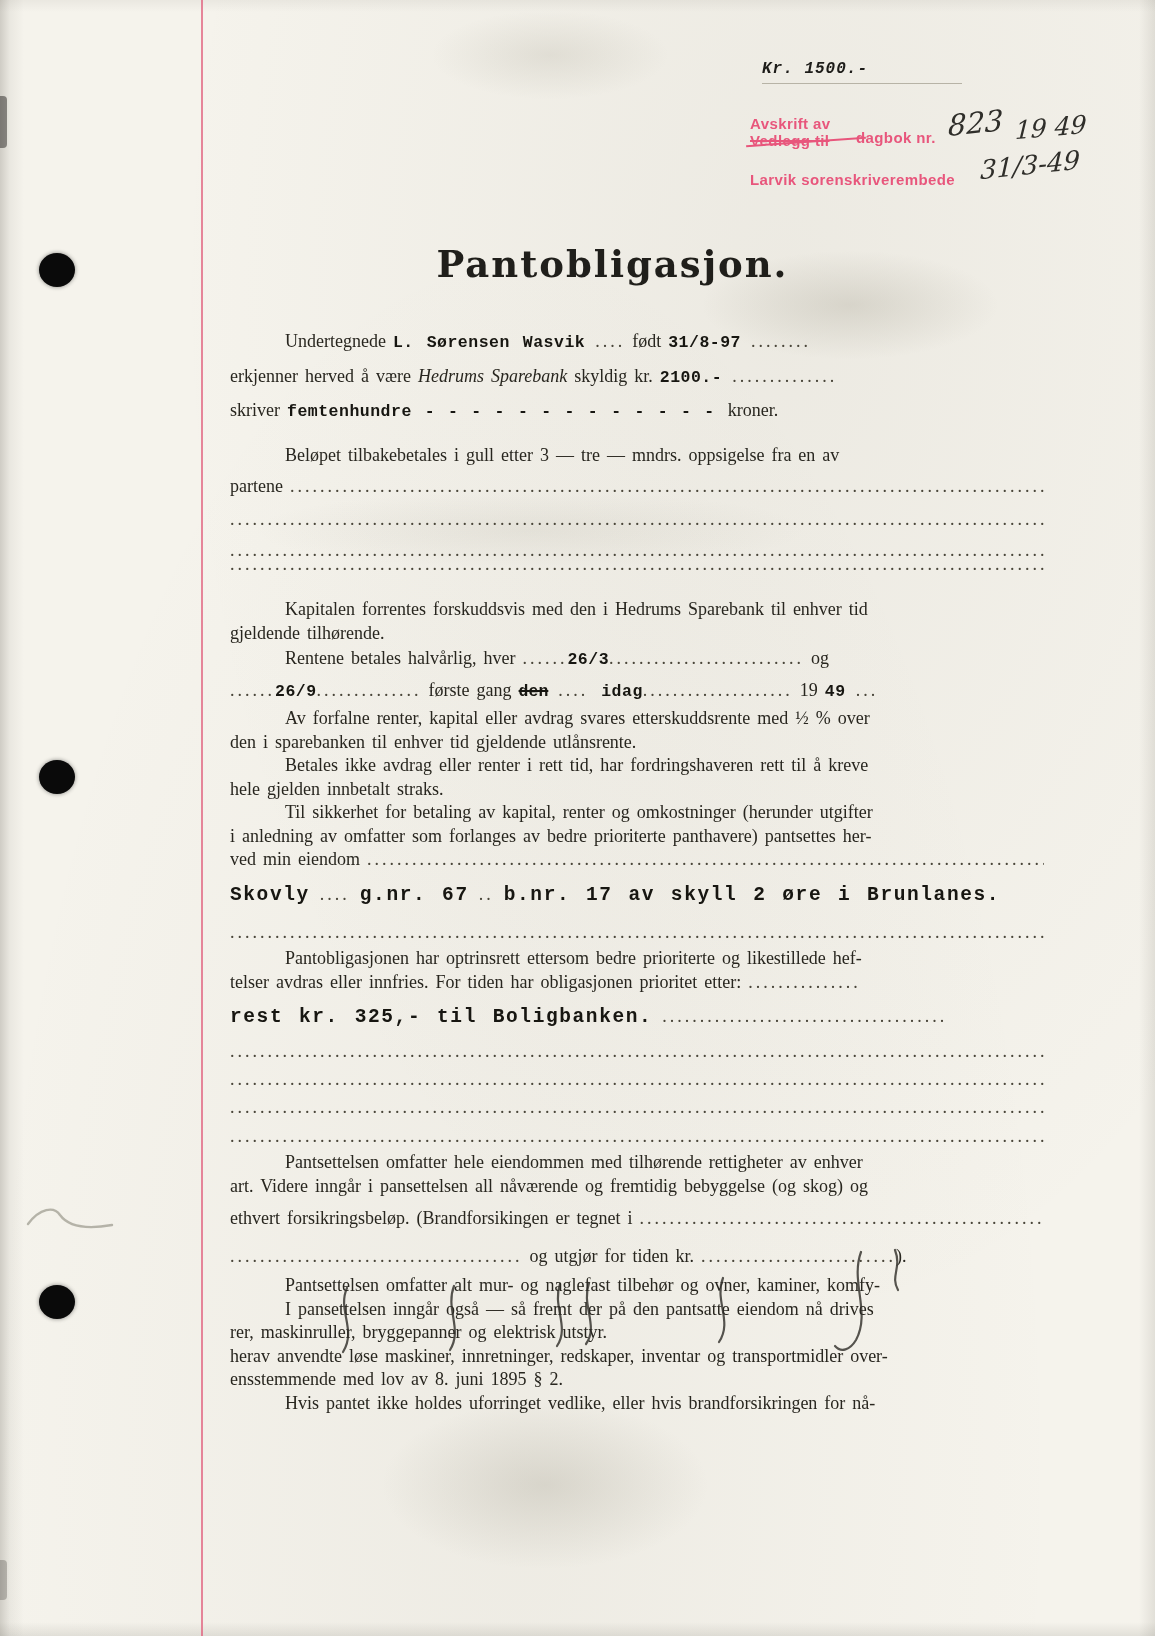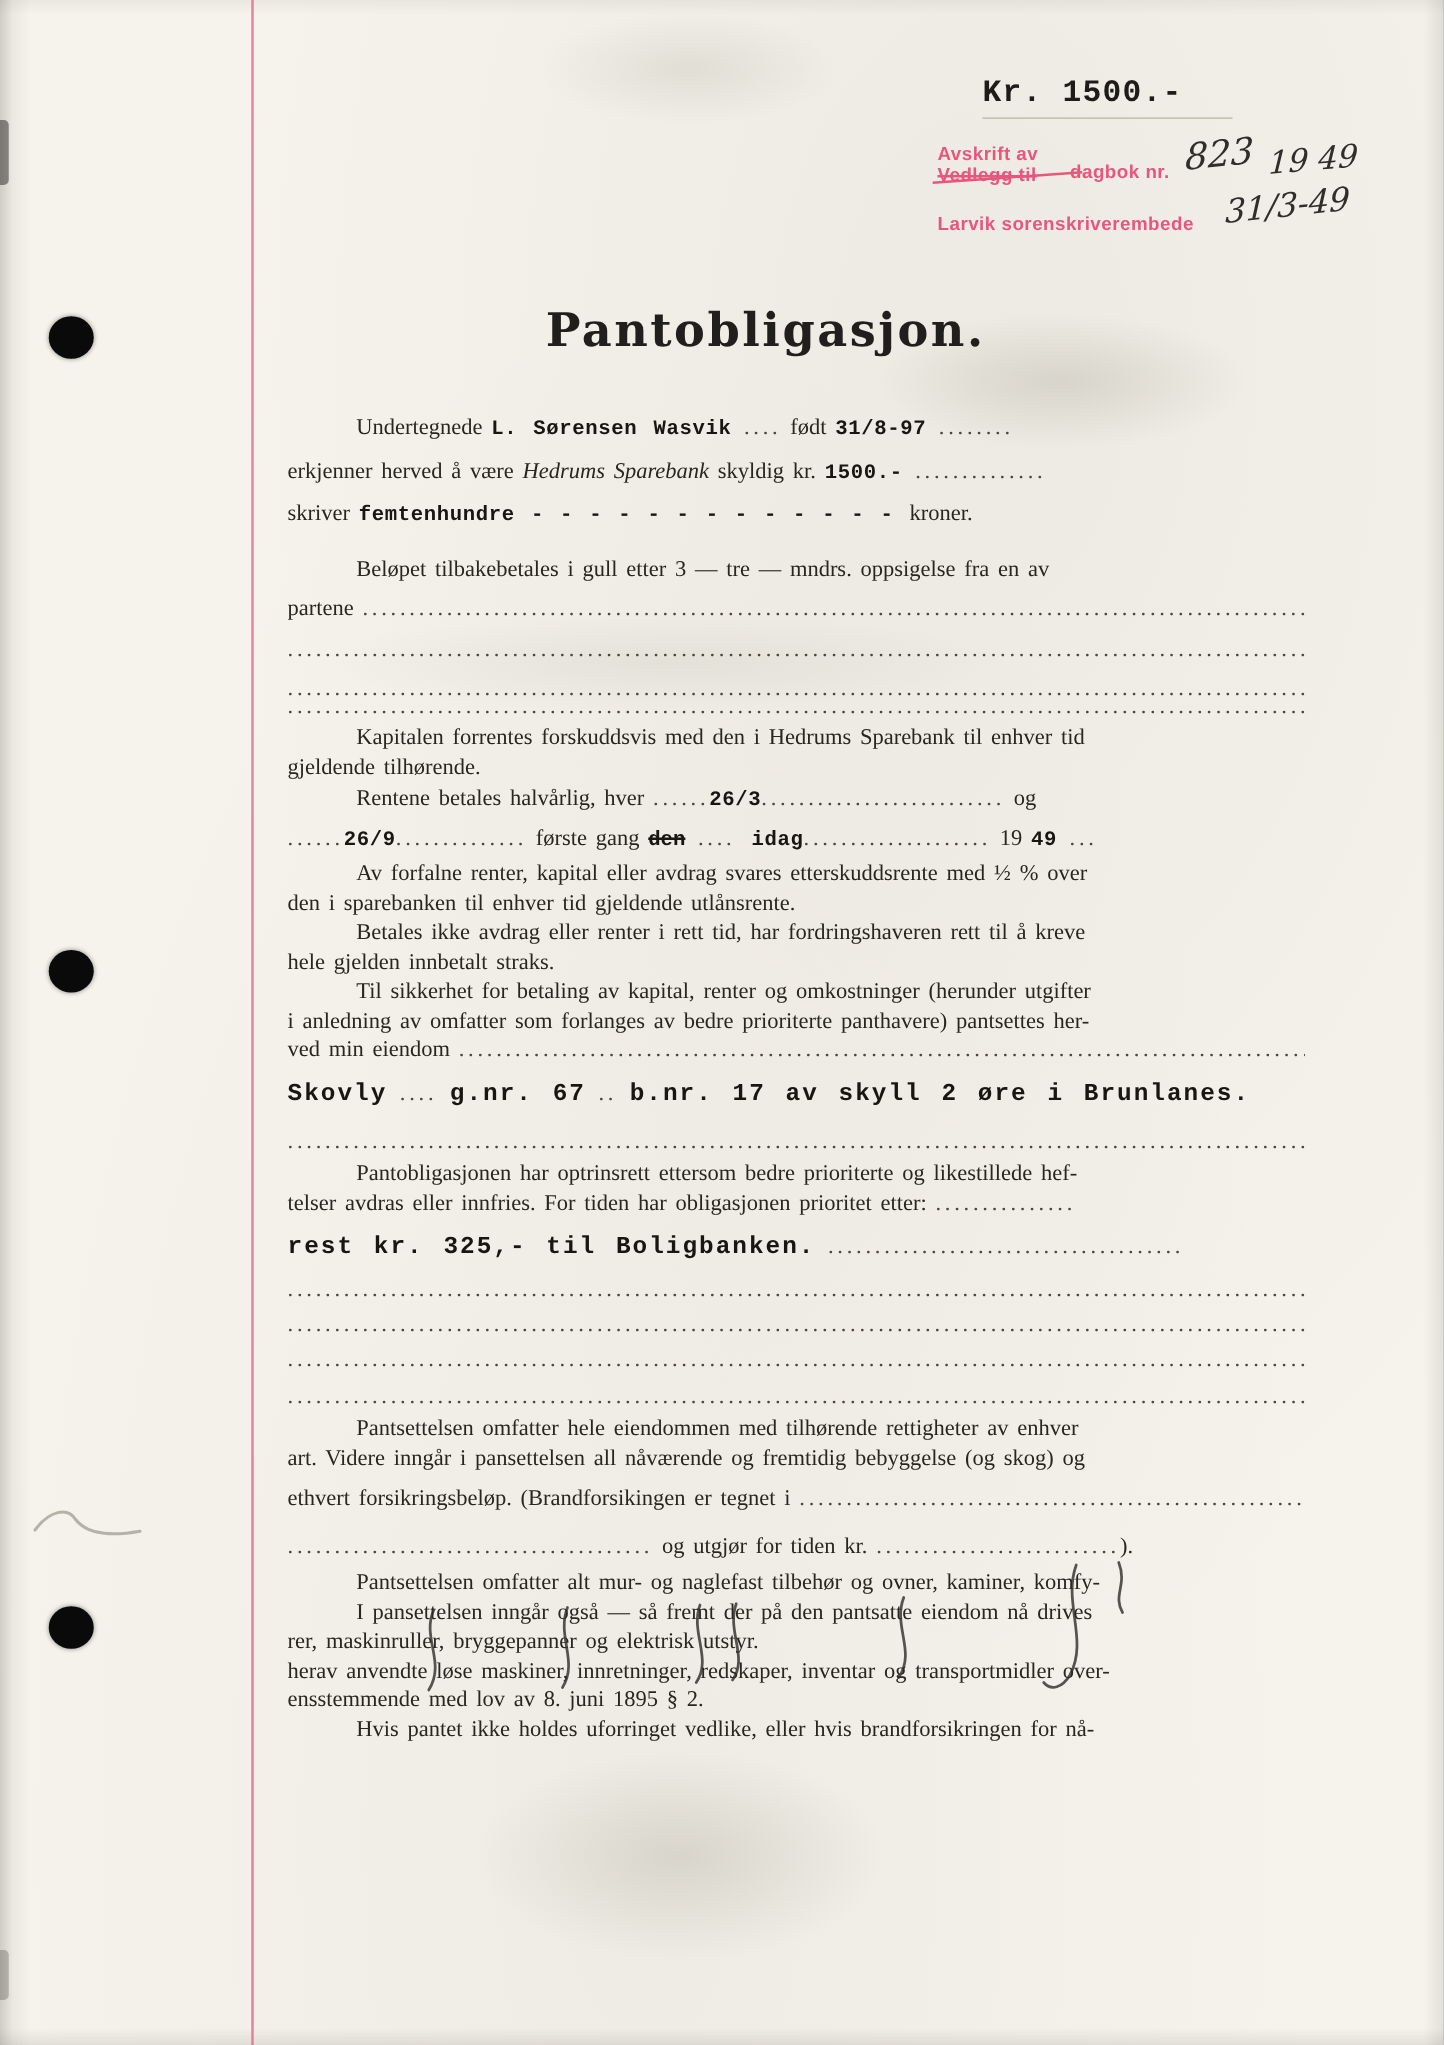--- a/index.html
+++ b/index.html
@@ -26,24 +26,24 @@
   .nick1 { top:96px; height:52px; } .nick2 { top:1560px; height:40px; opacity:.5; }
 
   .smudge { position:absolute; pointer-events:none; background:radial-gradient(ellipse, rgba(150,145,128,0.25), rgba(150,145,128,0) 70%); }
   .sm1 { left:700px; top:250px; width:300px; height:110px; }
   .sm2 { left:380px; top:1400px; width:330px; height:170px; }
   .sm3 { left:430px; top:10px; width:240px; height:90px; opacity:.7; }
   .sm4 { left:250px; top:490px; width:560px; height:80px; opacity:.5; }
 
   
   .amount-top {
-    position:absolute; left:786px; top:60px; width:200px;
+    position:absolute; left:762px; top:60px; width:200px;
     font-family:"Liberation Mono","DejaVu Sans Mono",monospace;
-    font-size:25px; font-weight:bold; letter-spacing:1px; color:#1d1c19;
-    padding-bottom:5px; border-bottom:1px solid #b7b3a6;
+    font-size:16px; font-weight:bold; letter-spacing:1px; color:#1d1c19;
+    padding-bottom:5px; border-bottom:1px solid #b7b3a6;font-style:italic;
   }
   .stamp { color:#e8567c; font-family:"Liberation Sans", sans-serif; font-weight:bold; letter-spacing:.4px; }
   .stamp-block { position:absolute; left:750px; top:115px; font-size:15px; line-height:17px; }
   .stamp-strike { position:absolute; left:746px; top:141px; width:120px; height:2px; background:#e8567c; transform:rotate(-4deg); }
   .stamp-l2 { text-decoration:line-through; text-decoration-thickness:2px; }
   .diary-label { position:absolute; left:856px; top:129px; font-size:15px; }
   .office-stamp { position:absolute; left:750px; top:171px; font-size:15px; }
 
   .handwriting { font-family:"DejaVu Serif", serif; font-style:italic; color:#2f2e2a; display:inline-block; }
   .diary-no   { position:absolute; left:948px; top:106px; font-size:29px; transform:rotate(-6deg) skewX(-8deg); }
@@ -99,28 +99,28 @@
   <div class="handwriting diary-no">823</div>
   <div class="handwriting diary-year">19 49</div>
 
   <div class="stamp office-stamp">Larvik sorenskriverembede</div>
   <div class="handwriting date-hand">31/3-49</div>
 
   <h1 class="title">Pantobligasjon.</h1>
 
   <div class="form-body">
       <div class="line indent"><span class="run-p">Undertegnede  </span><span class="run-t">L. Sørensen Wasvik</span><span class="run-d"> ....</span><span class="run-p"> født </span><span class="run-t">31/8-97</span><span class="run-d"> ........</span></div>
-      <div class="line" style="margin-top: 10px;"><span class="run-p">erkjenner herved å være </span><span class="run-i">Hedrums Sparebank</span><span class="run-p"> skyldig kr. </span><span class="run-t">1500.-</span><span class="run-d"> ..............</span></div>
+      <div class="line" style="margin-top: 10px;"><span class="run-p">erkjenner herved å være </span><span class="run-i">Hedrums Sparebank</span><span class="run-p"> skyldig kr. </span><span class="run-t">2100.-</span><span class="run-d"> ..............</span></div>
       <div class="line" style="margin-top: 10px;"><span class="run-p">skriver </span><span class="run-t">femtenhundre - - - - - - - - - - - - - </span><span class="run-p">kroner.</span></div>
       <div class="line indent" style="margin-top: 20px;"><span class="run-p">Beløpet tilbakebetales i gull etter 3 — tre — mndrs. oppsigelse fra en av</span></div>
       <div class="line" style="margin-top: 8px;"><span class="run-p">partene </span><span class="run-d">........................................................................................................................</span></div>
       <div class="line" style="margin-top: 9px;"><span class="run-d">............................................................................................................................................</span></div>
       <div class="line" style="margin-top: 8px;"><span class="run-d">............................................................................................................................................</span></div>
       <div class="line" style="margin-top: -10px;"><span class="run-d">............................................................................................................................................</span></div>
-      <div class="line indent" style="margin-top: 2px;"><span class="run-p">Kapitalen forrentes forskuddsvis med den i Hedrums Sparebank til enhver tid</span></div>
+      <div class="line indent" style="margin-top: 22px;"><span class="run-p">Kapitalen forrentes forskuddsvis med den i Hedrums Sparebank til enhver tid</span></div>
       <div class="line"><span class="run-p">gjeldende tilhørende.</span></div>
       <div class="line indent" style="margin-top: 2px;"><span class="run-p">Rentene betales halvårlig, hver </span><span class="run-d">......</span><span class="run-t">26/3</span><span class="run-d">..........................</span><span class="run-p"> og</span></div>
       <div class="line" style="margin-top: 7px;"><span class="run-d">......</span><span class="run-t">26/9</span><span class="run-d">..............</span><span class="run-p"> første gang </span><span class="run-s">den</span><span class="run-d"> ....</span><span class="run-t"> idag</span><span class="run-d">....................</span><span class="run-p"> 19 </span><span class="run-t">49</span><span class="run-d"> ...</span></div>
       <div class="line indent" style="margin-top: 4px;"><span class="run-p">Av forfalne renter, kapital eller avdrag svares etterskuddsrente med ½ % over</span></div>
       <div class="line"><span class="run-p">den i sparebanken til enhver tid gjeldende utlånsrente.</span></div>
       <div class="line indent"><span class="run-p">Betales ikke avdrag eller renter i rett tid, har fordringshaveren rett til å kreve</span></div>
       <div class="line"><span class="run-p">hele gjelden innbetalt straks.</span></div>
       <div class="line indent"><span class="run-p">Til sikkerhet for betaling av kapital, renter og omkostninger (herunder utgifter</span></div>
       <div class="line"><span class="run-p">i anledning av omfatter som forlanges av bedre prioriterte panthavere) pantsettes her-</span></div>
       <div class="line"><span class="run-p">ved min eiendom </span><span class="run-d">..............................................................................................................</span></div>

